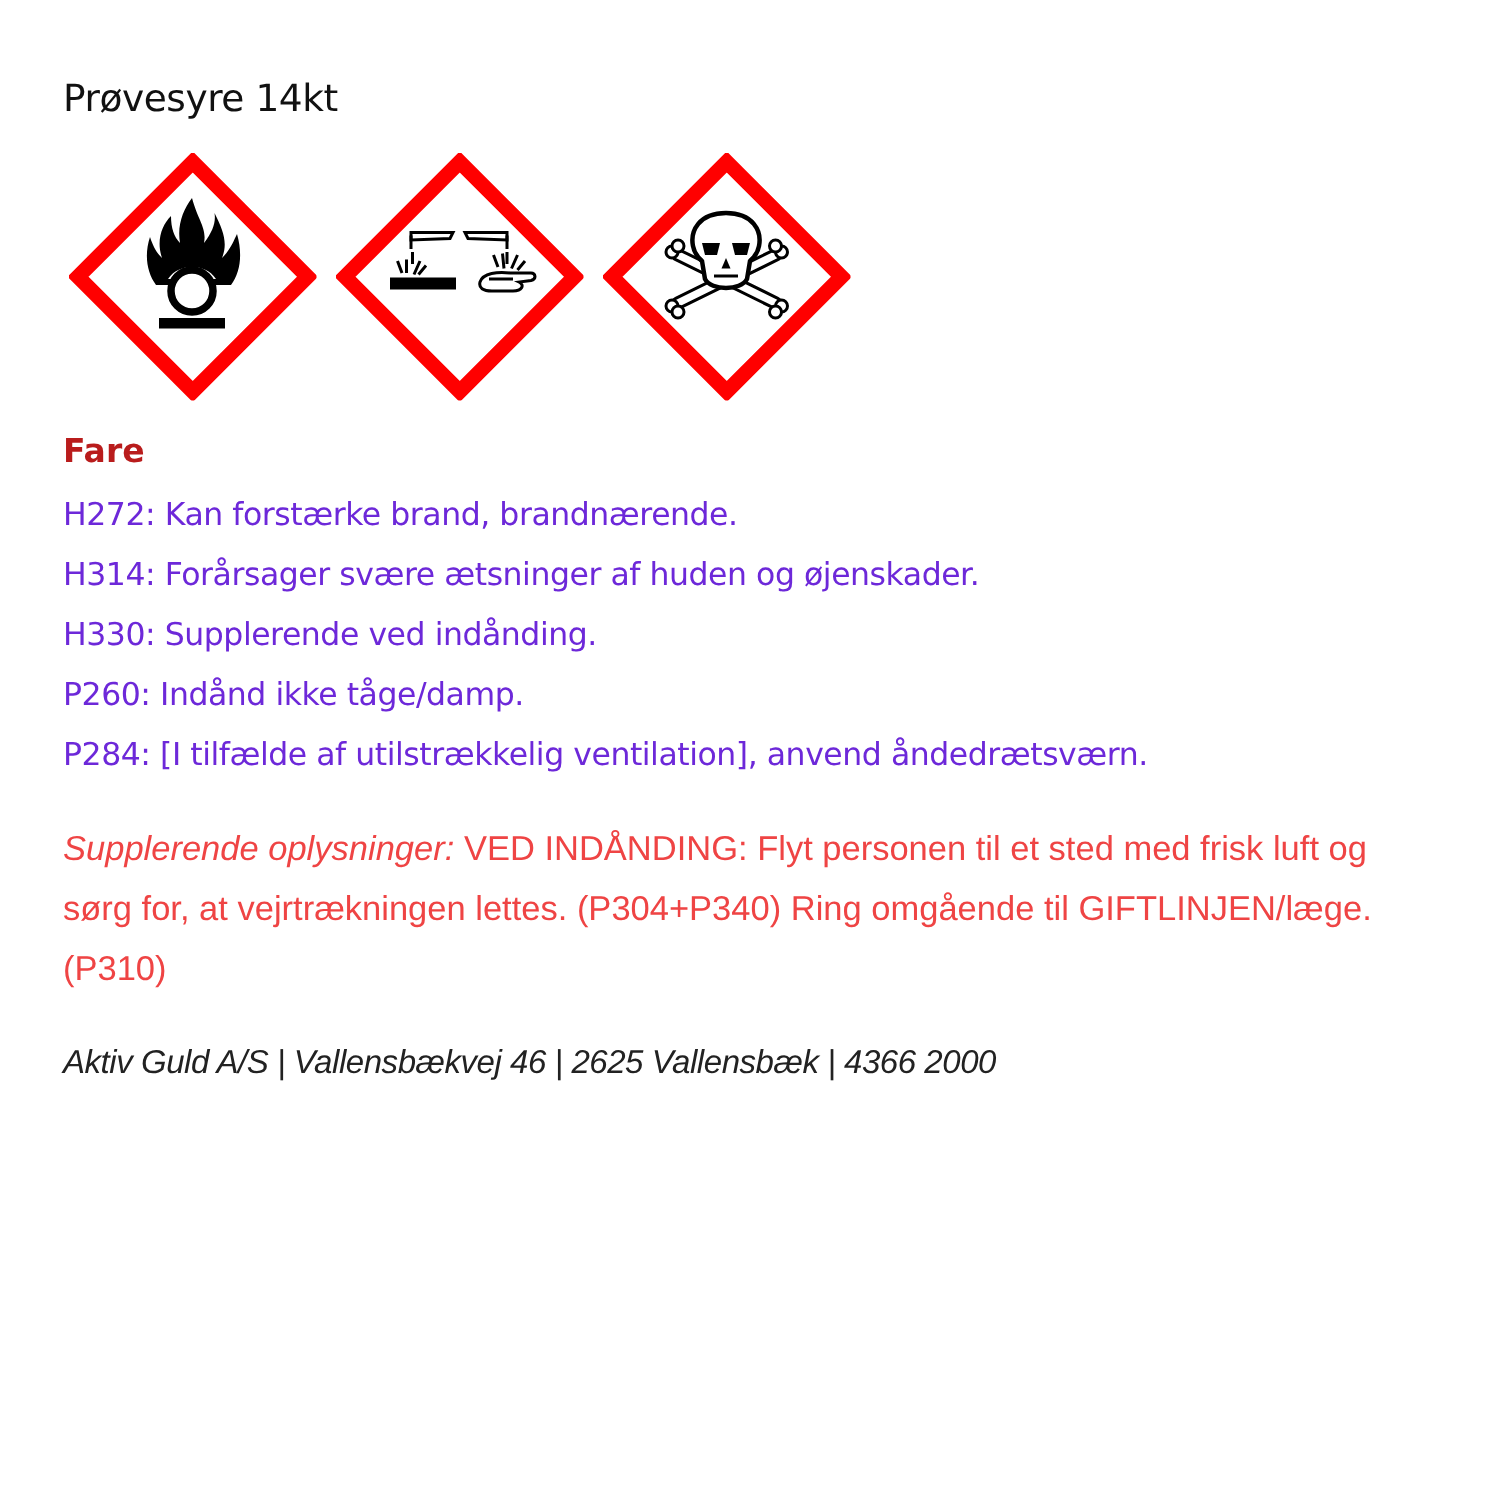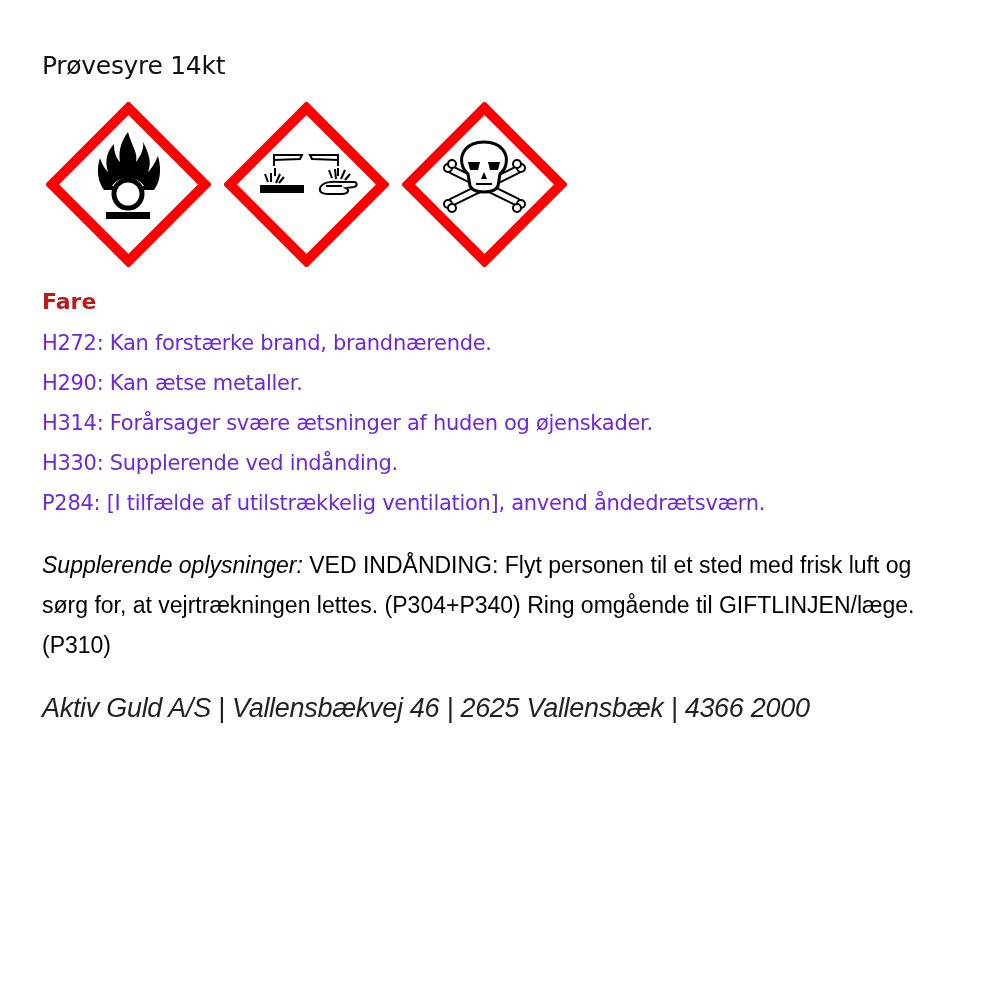--- a/index.html
+++ b/index.html
@@ -7,23 +7,23 @@
            font-family: "DejaVu Sans", sans-serif; color: #222; }
     .wrap { position: absolute; left: 42px; top: 48px; width: 930px; }
     .title { font-weight: normal; font-size: 25px; color: #111; margin: 0; line-height: 36px; letter-spacing: -0.3px; }
     .sku { font-size: 15px; color: #444; margin-top: 4px; line-height: 20px; }
     .pictos { display: flex; gap: 0; margin-top: 18px; margin-left: 4px; height: 165px; }
     .picto { width: 178px; height: 165px; position: relative; }
     .picto svg { position: absolute; left: 0; top: 0; }
     .signal { font-weight: bold; font-size: 22px; color: #b91c1c; margin-top: 20px; line-height: 30px; }
     .stmts { list-style: none; margin: 6px 0 0 0; padding: 0; }
     .stmts li { font-size: 21px; line-height: 40px; color: #6d28d9; letter-spacing: -0.3px; }
-    .supp { margin-top: 22px; font-family: "Liberation Sans", sans-serif; font-size: 23px; line-height: 40px; color: #000000; width: 920px; }
+    .supp { margin-top: 22px; font-family: "Liberation Sans", sans-serif; font-size: 23px; line-height: 40px; color: #ef4444; width: 920px; }
     .supp em { font-style: italic; }
-    .footer { margin-top: 26px; font-family: "Liberation Sans", sans-serif; font-style: italic; font-size: 27px; color: #222; line-height: 34px; letter-spacing: -0.3px; }
+    .footer { margin-top: 26px; font-family: "Liberation Sans", sans-serif; font-style: italic; font-size: 22px; color: #222; line-height: 34px; letter-spacing: -0.3px; }
   </style>
 </head>
 <body>
 
 <div class="wrap">
   <h1 class="title">Prøvesyre 14kt</h1>
 
   <div class="pictos">
 
     <div class="picto">
@@ -86,23 +86,23 @@
         <path d="M86 60 L98 60 L96 68 L88 68 Z" fill="#000"></path>
         <path d="M82 70 L79 77 L85 77 Z" fill="#000"></path>
         <path d="M74 82 L90 82" stroke="#000" stroke-width="2"></path>
       </svg>
     </div>
   </div>
 
   <div class="signal">Fare</div>
   <ul class="stmts">
     <li>H272: Kan forstærke brand, brandnærende.</li>
-    <li>H290: Kan ætse metaller.</li>
     <li>H314: Forårsager svære ætsninger af huden og øjenskader.</li>
     <li>H330: Supplerende ved indånding.</li>
+    <li>P260: Indånd ikke tåge/damp.</li>
     <li>P284: [I tilfælde af utilstrækkelig ventilation], anvend åndedrætsværn.</li>
   </ul>
 
   <div class="supp">
     <em>Supplerende oplysninger:</em>
     <span>VED INDÅNDING: Flyt personen til et sted med frisk luft og sørg for, at vejrtrækningen lettes. (P304+P340) Ring omgående til GIFTLINJEN/læge. (P310)</span>
   </div>
 
   <div class="footer">Aktiv Guld A/S | Vallensbækvej 46 | 2625 Vallensbæk | 4366 2000</div>
 </div>

